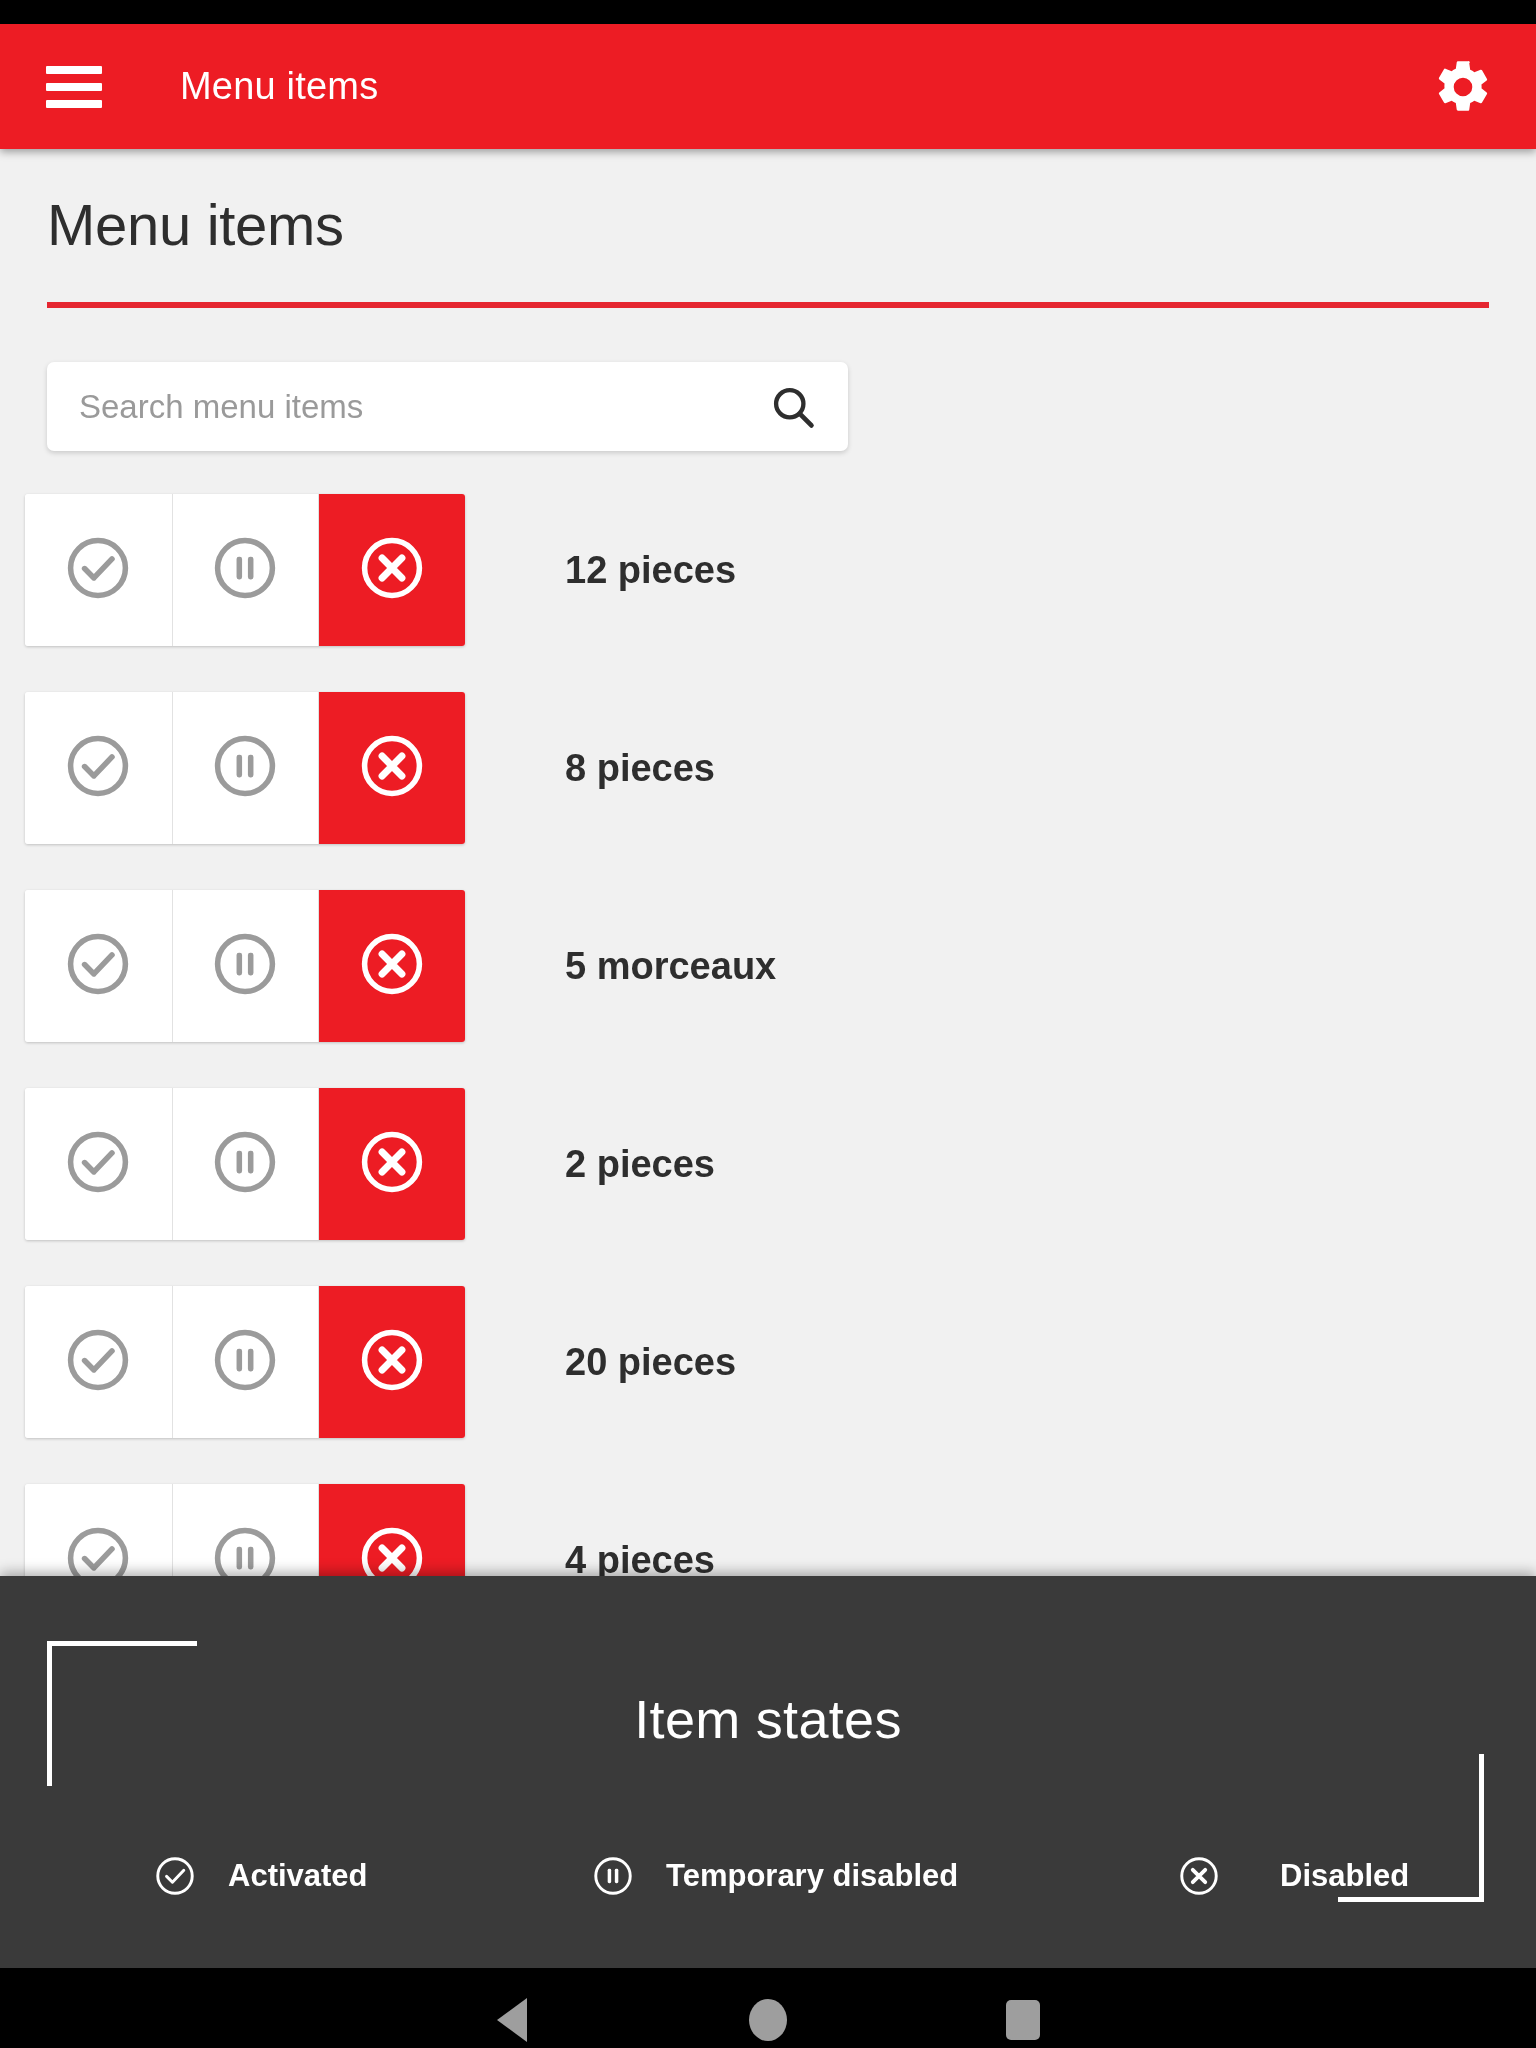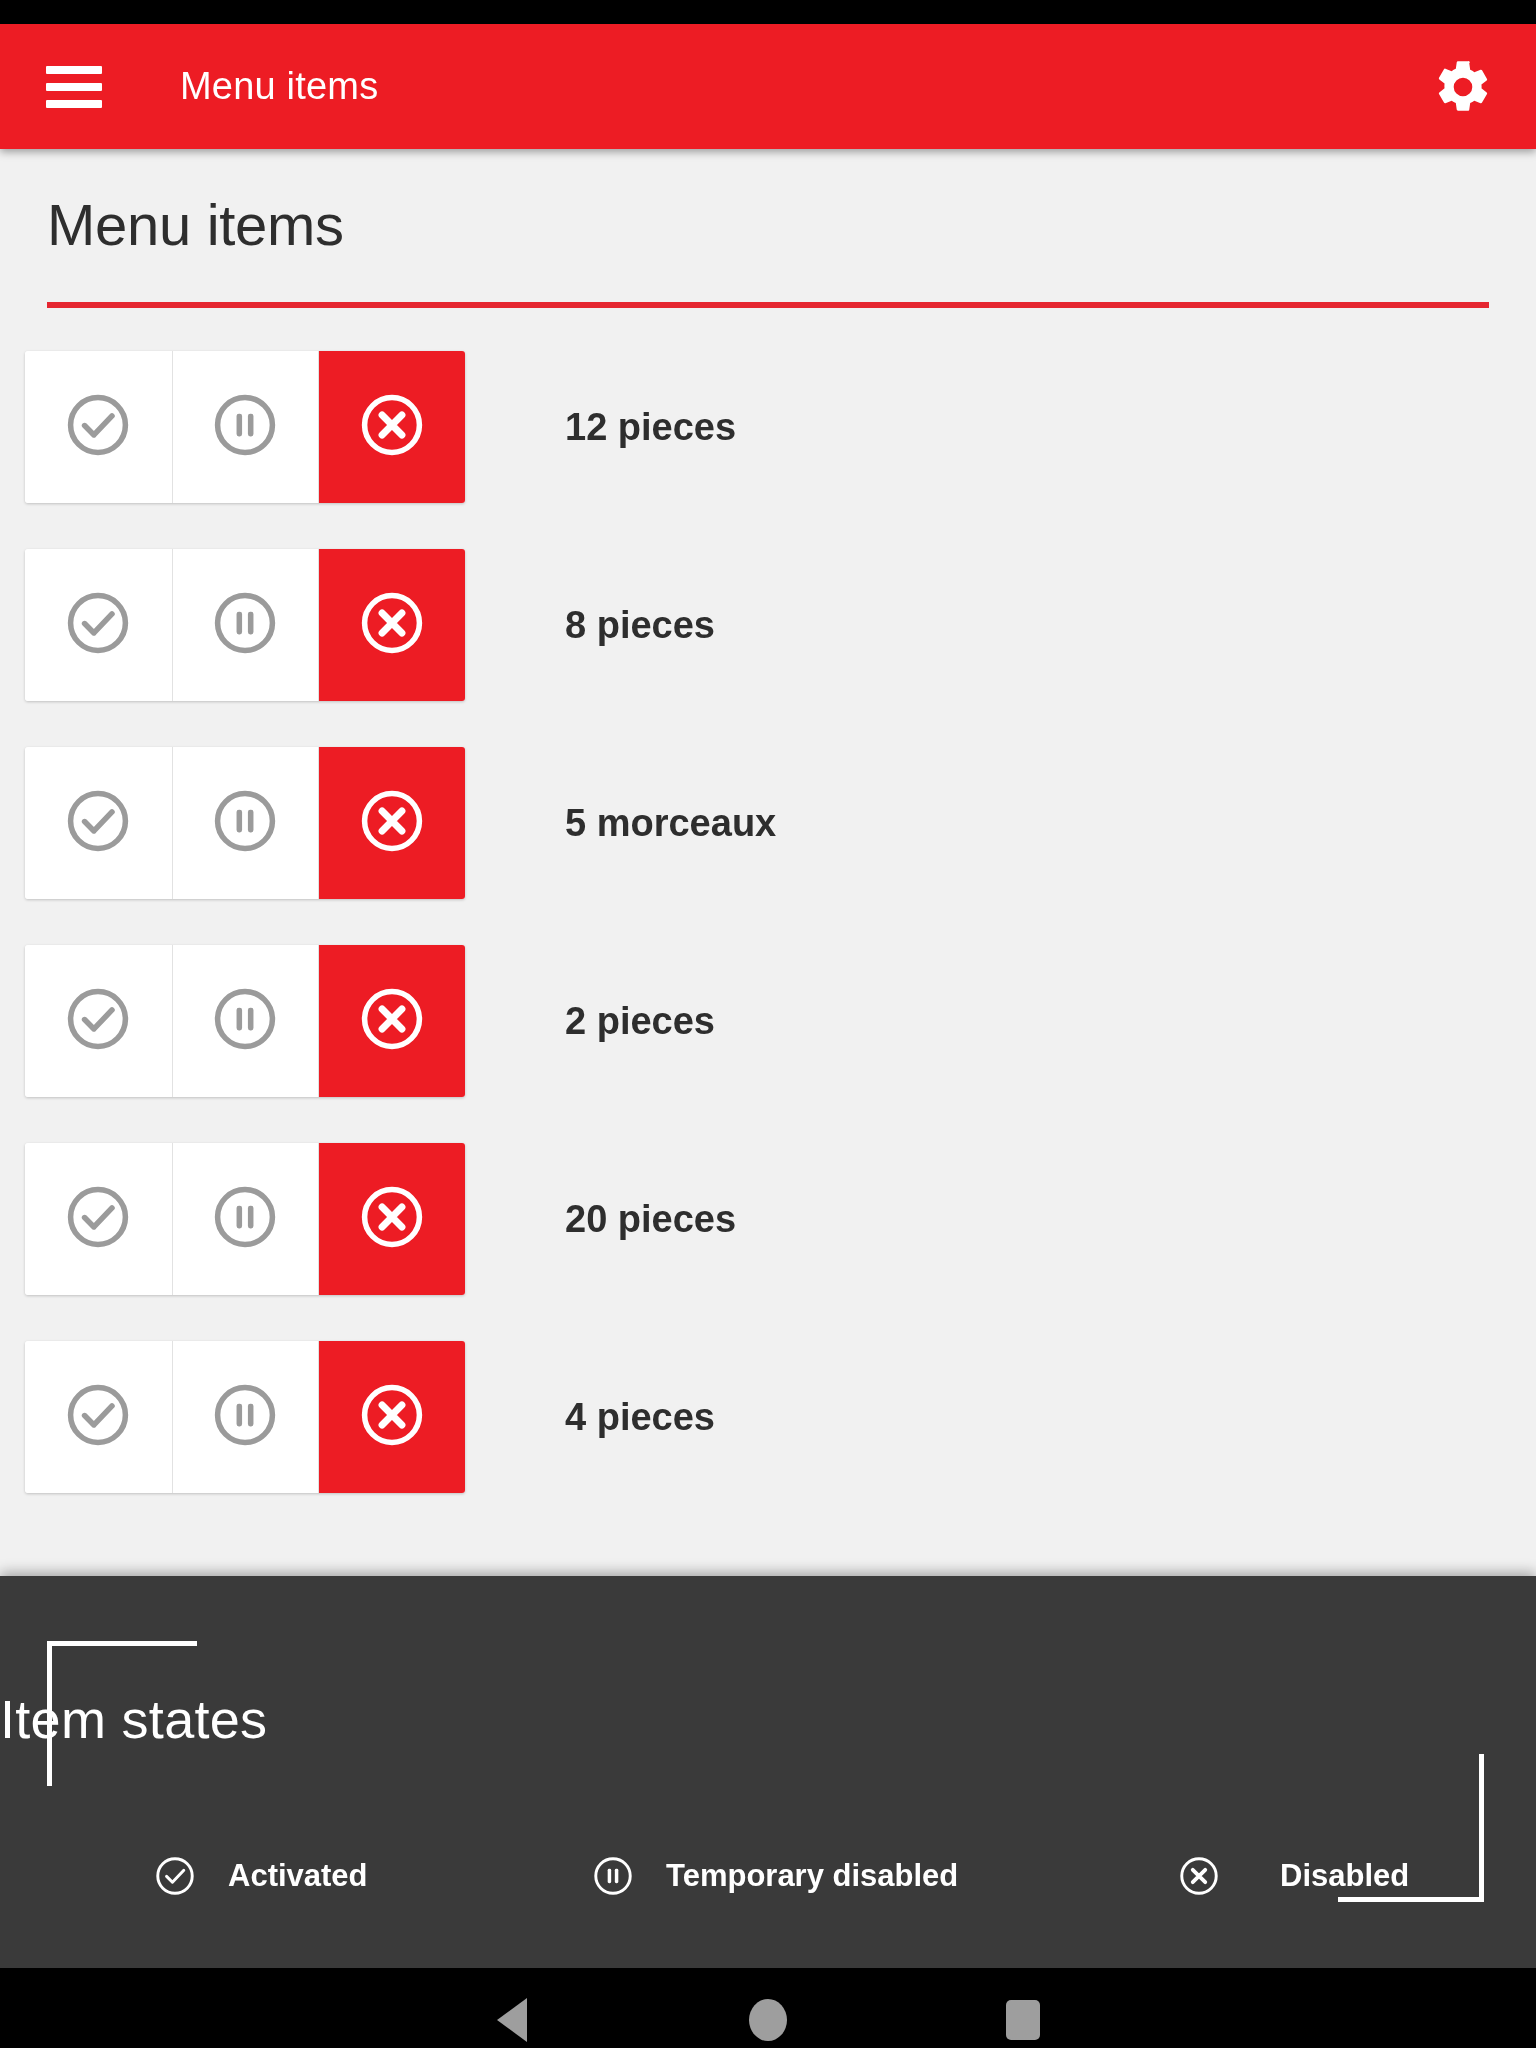--- a/index.html
+++ b/index.html
@@ -189,21 +189,21 @@
     position: absolute;
     right: 52px; bottom: 66px;
     width: 146px; height: 148px;
     border-right: 5px solid #ffffff;
     border-bottom: 5px solid #ffffff;
   }
   #states-title {
     position: absolute;
     top: 112px;
     width: 100%;
-    text-align: left;
+    text-align: center;
     color: #ffffff;
     font-size: 54px;
     font-weight: 400;
     letter-spacing: 0.3px;
   }
   #legend {
     position: absolute;
     top: 265px;
     left: 0;
     width: 1536px;
@@ -285,20 +285,29 @@
         <path fill="#ffffff" d="M19.14 12.94a7.43 7.43 0 0 0 .06-.94 7.43 7.43 0 0 0-.06-.94l2.03-1.58a.48.48 0 0 0 .12-.61l-1.92-3.32a.48.48 0 0 0-.58-.22l-2.39.96a7.03 7.03 0 0 0-1.62-.94l-.36-2.54A.47.47 0 0 0 13.95 2h-3.9a.47.47 0 0 0-.47.4l-.36 2.54c-.59.24-1.13.56-1.62.94l-2.39-.96a.48.48 0 0 0-.58.22L2.71 8.46a.48.48 0 0 0 .12.61l2.03 1.58c-.04.31-.06.63-.06.94s.02.63.06.94l-2.03 1.58a.48.48 0 0 0-.12.61l1.92 3.32c.12.22.38.3.58.22l2.39-.96c.5.38 1.03.7 1.62.94l.36 2.54c.4.23.24.4.47.4h3.9c.24 0 .44-.17.47-.4l.36-2.54c.59-.24 1.13-.56 1.62-.94l2.39.96c.22.08.46 0 .58-.22l1.92-3.32a.48.48 0 0 0-.12-.61l-2.03-1.58ZM12 15.6A3.6 3.6 0 1 1 12 8.4a3.6 3.6 0 0 1 0 7.2Z"></path>
       </svg>
     </div>
   </div>
 
   <div id="content">
 
     <h1 id="page-title">Menu items</h1>
     <div id="title-rule"></div>
 
+    <div id="search-wrap">
+      <input id="search-input" type="text" placeholder="Search menu items" style="">
+      <div id="search-icon-btn">
+        <svg width="52" height="52" viewBox="0 0 24 24" aria-hidden="true">
+          <circle cx="10.5" cy="10.5" r="6.3" fill="none" stroke="#2e2e2e" stroke-width="2"></circle>
+          <line x1="15.2" y1="15.2" x2="20.5" y2="20.5" stroke="#2e2e2e" stroke-width="2.2" stroke-linecap="round"></line>
+        </svg>
+      </div>
+    </div>
 
     <div id="item-list">
         <div class="item-row">
           <div class="state-group">
             <div class="state-btn">
               <span><svg width="70" height="70" viewBox="0 0 24 24" aria-hidden="true">
                   <circle cx="12" cy="12" r="9.4" fill="none" stroke="#9b9b9b" stroke-width="1.9"></circle>
                   <path d="M7.4 12.2 L10.6 15.4 L16.8 8.9" fill="none" stroke="#9b9b9b" stroke-width="1.9" stroke-linecap="round" stroke-linejoin="round"></path>
                 </svg></span>
             </div>

